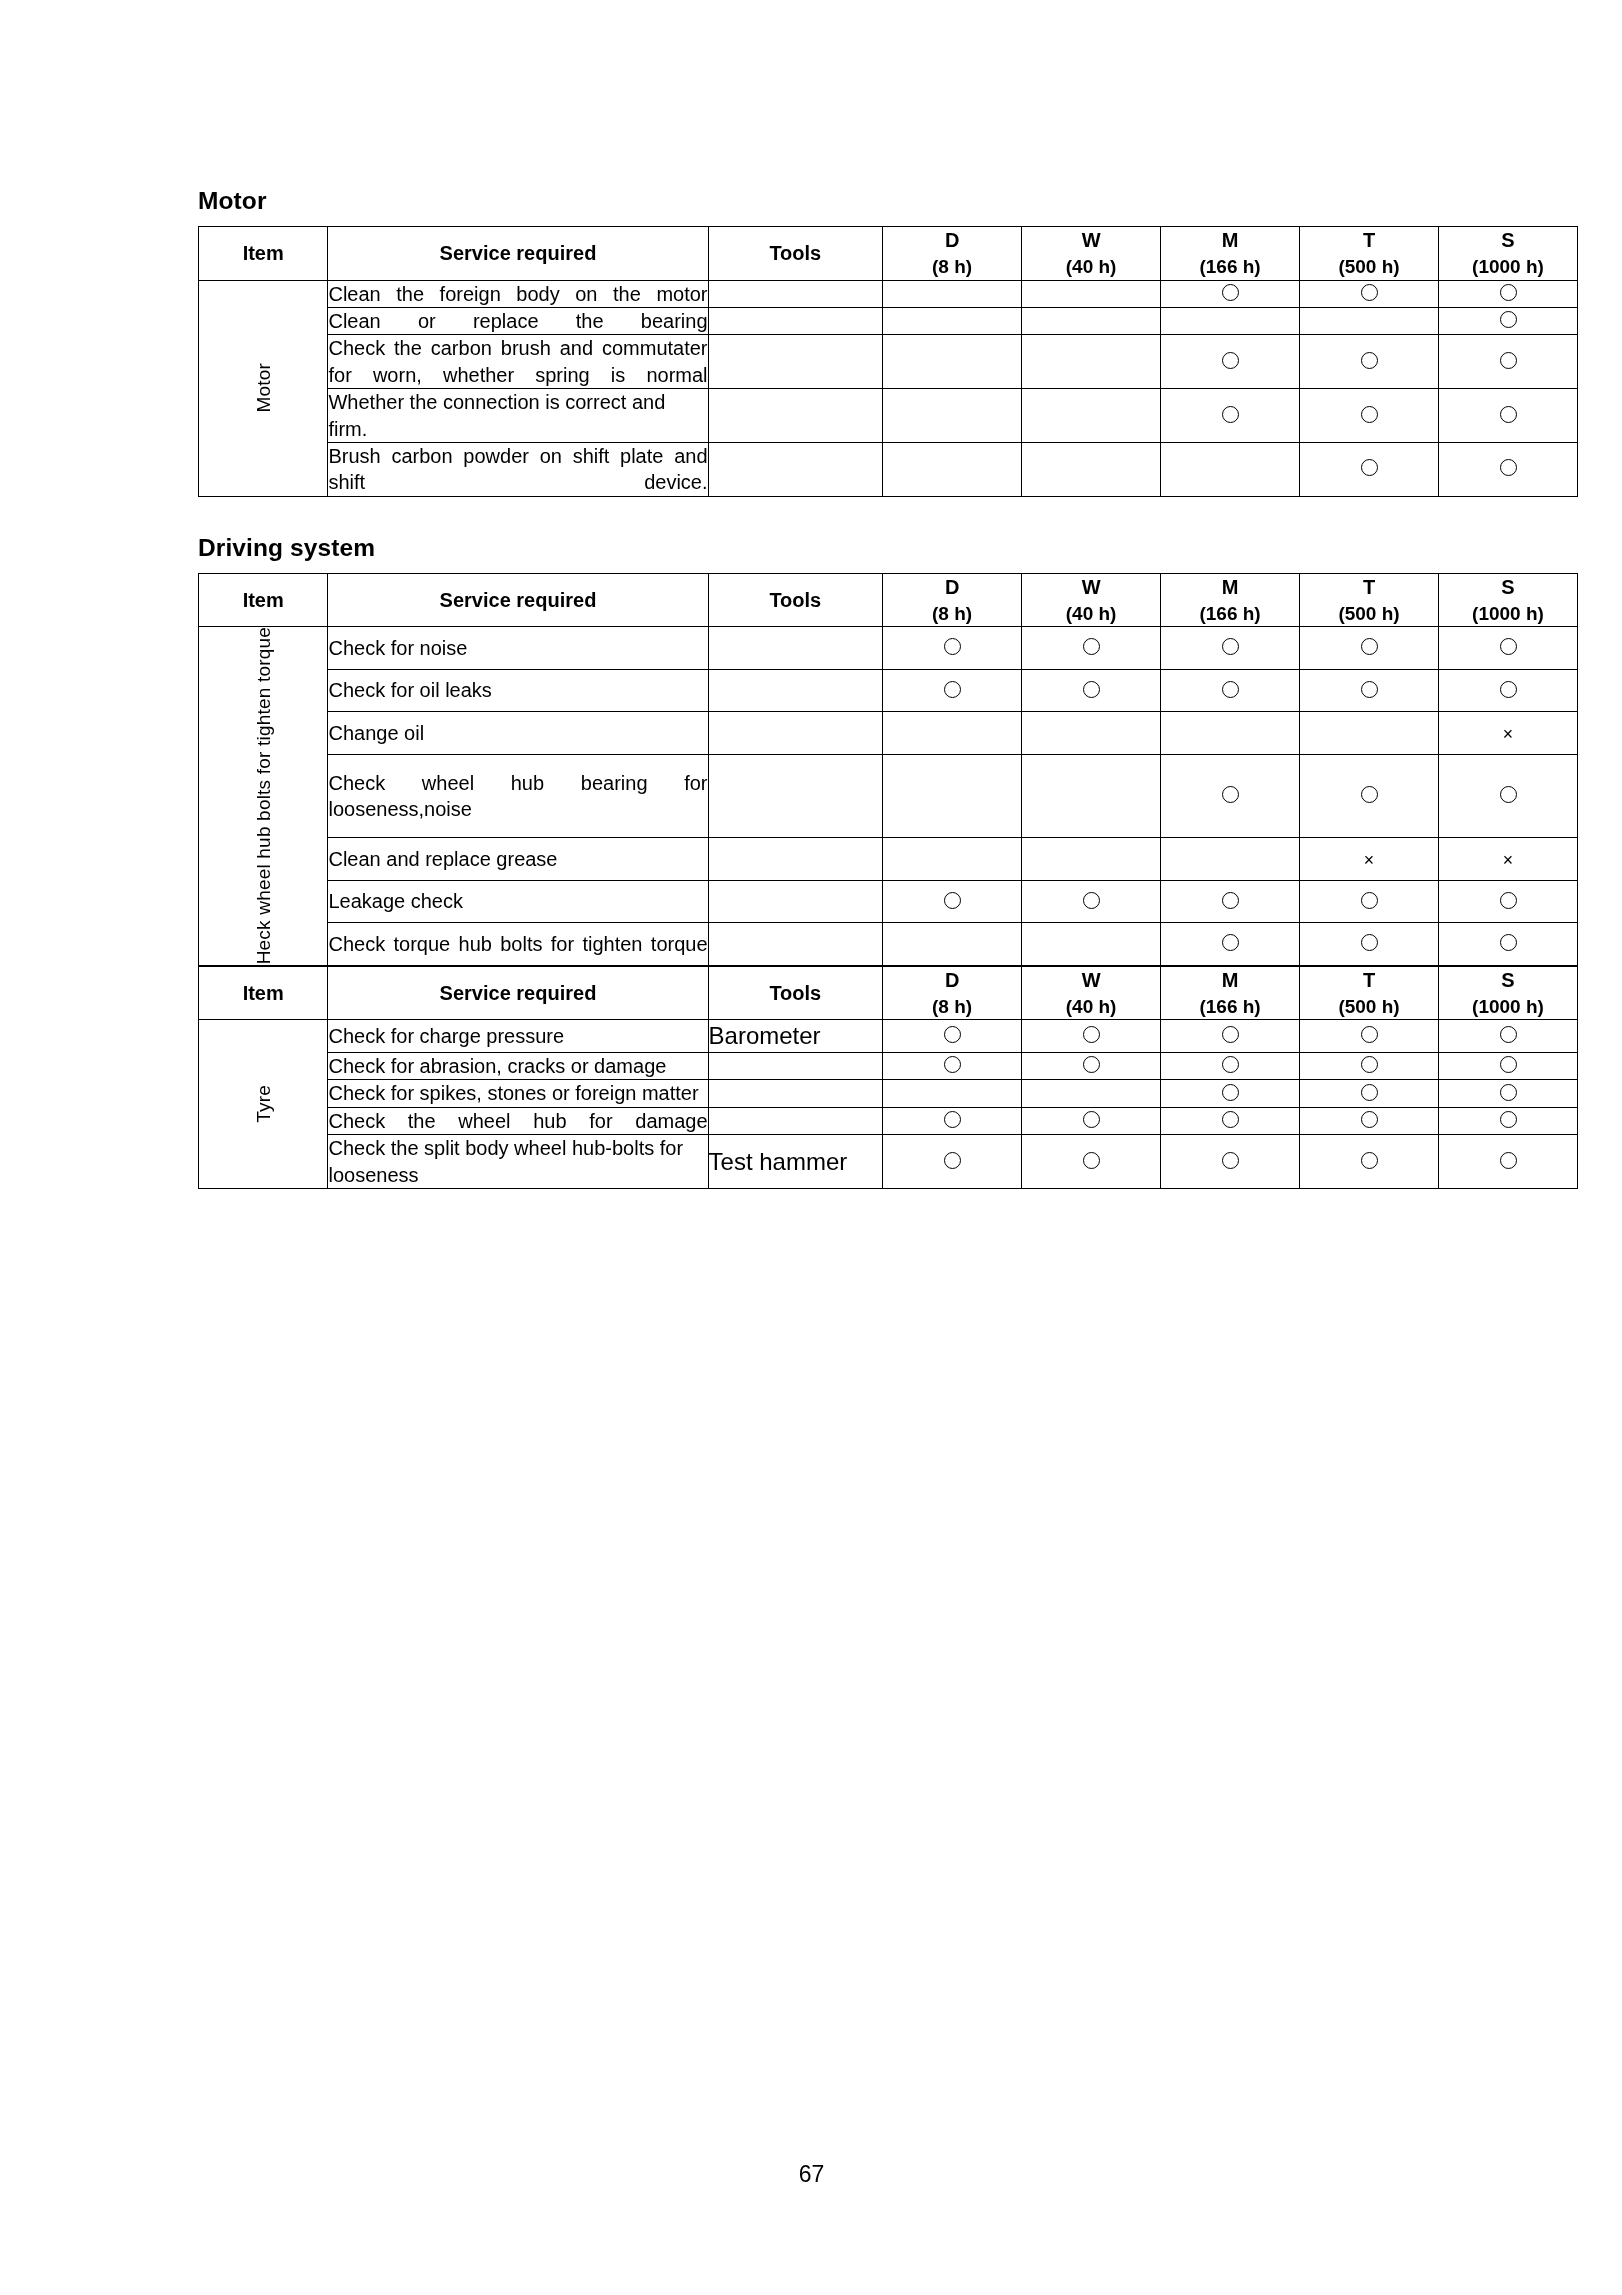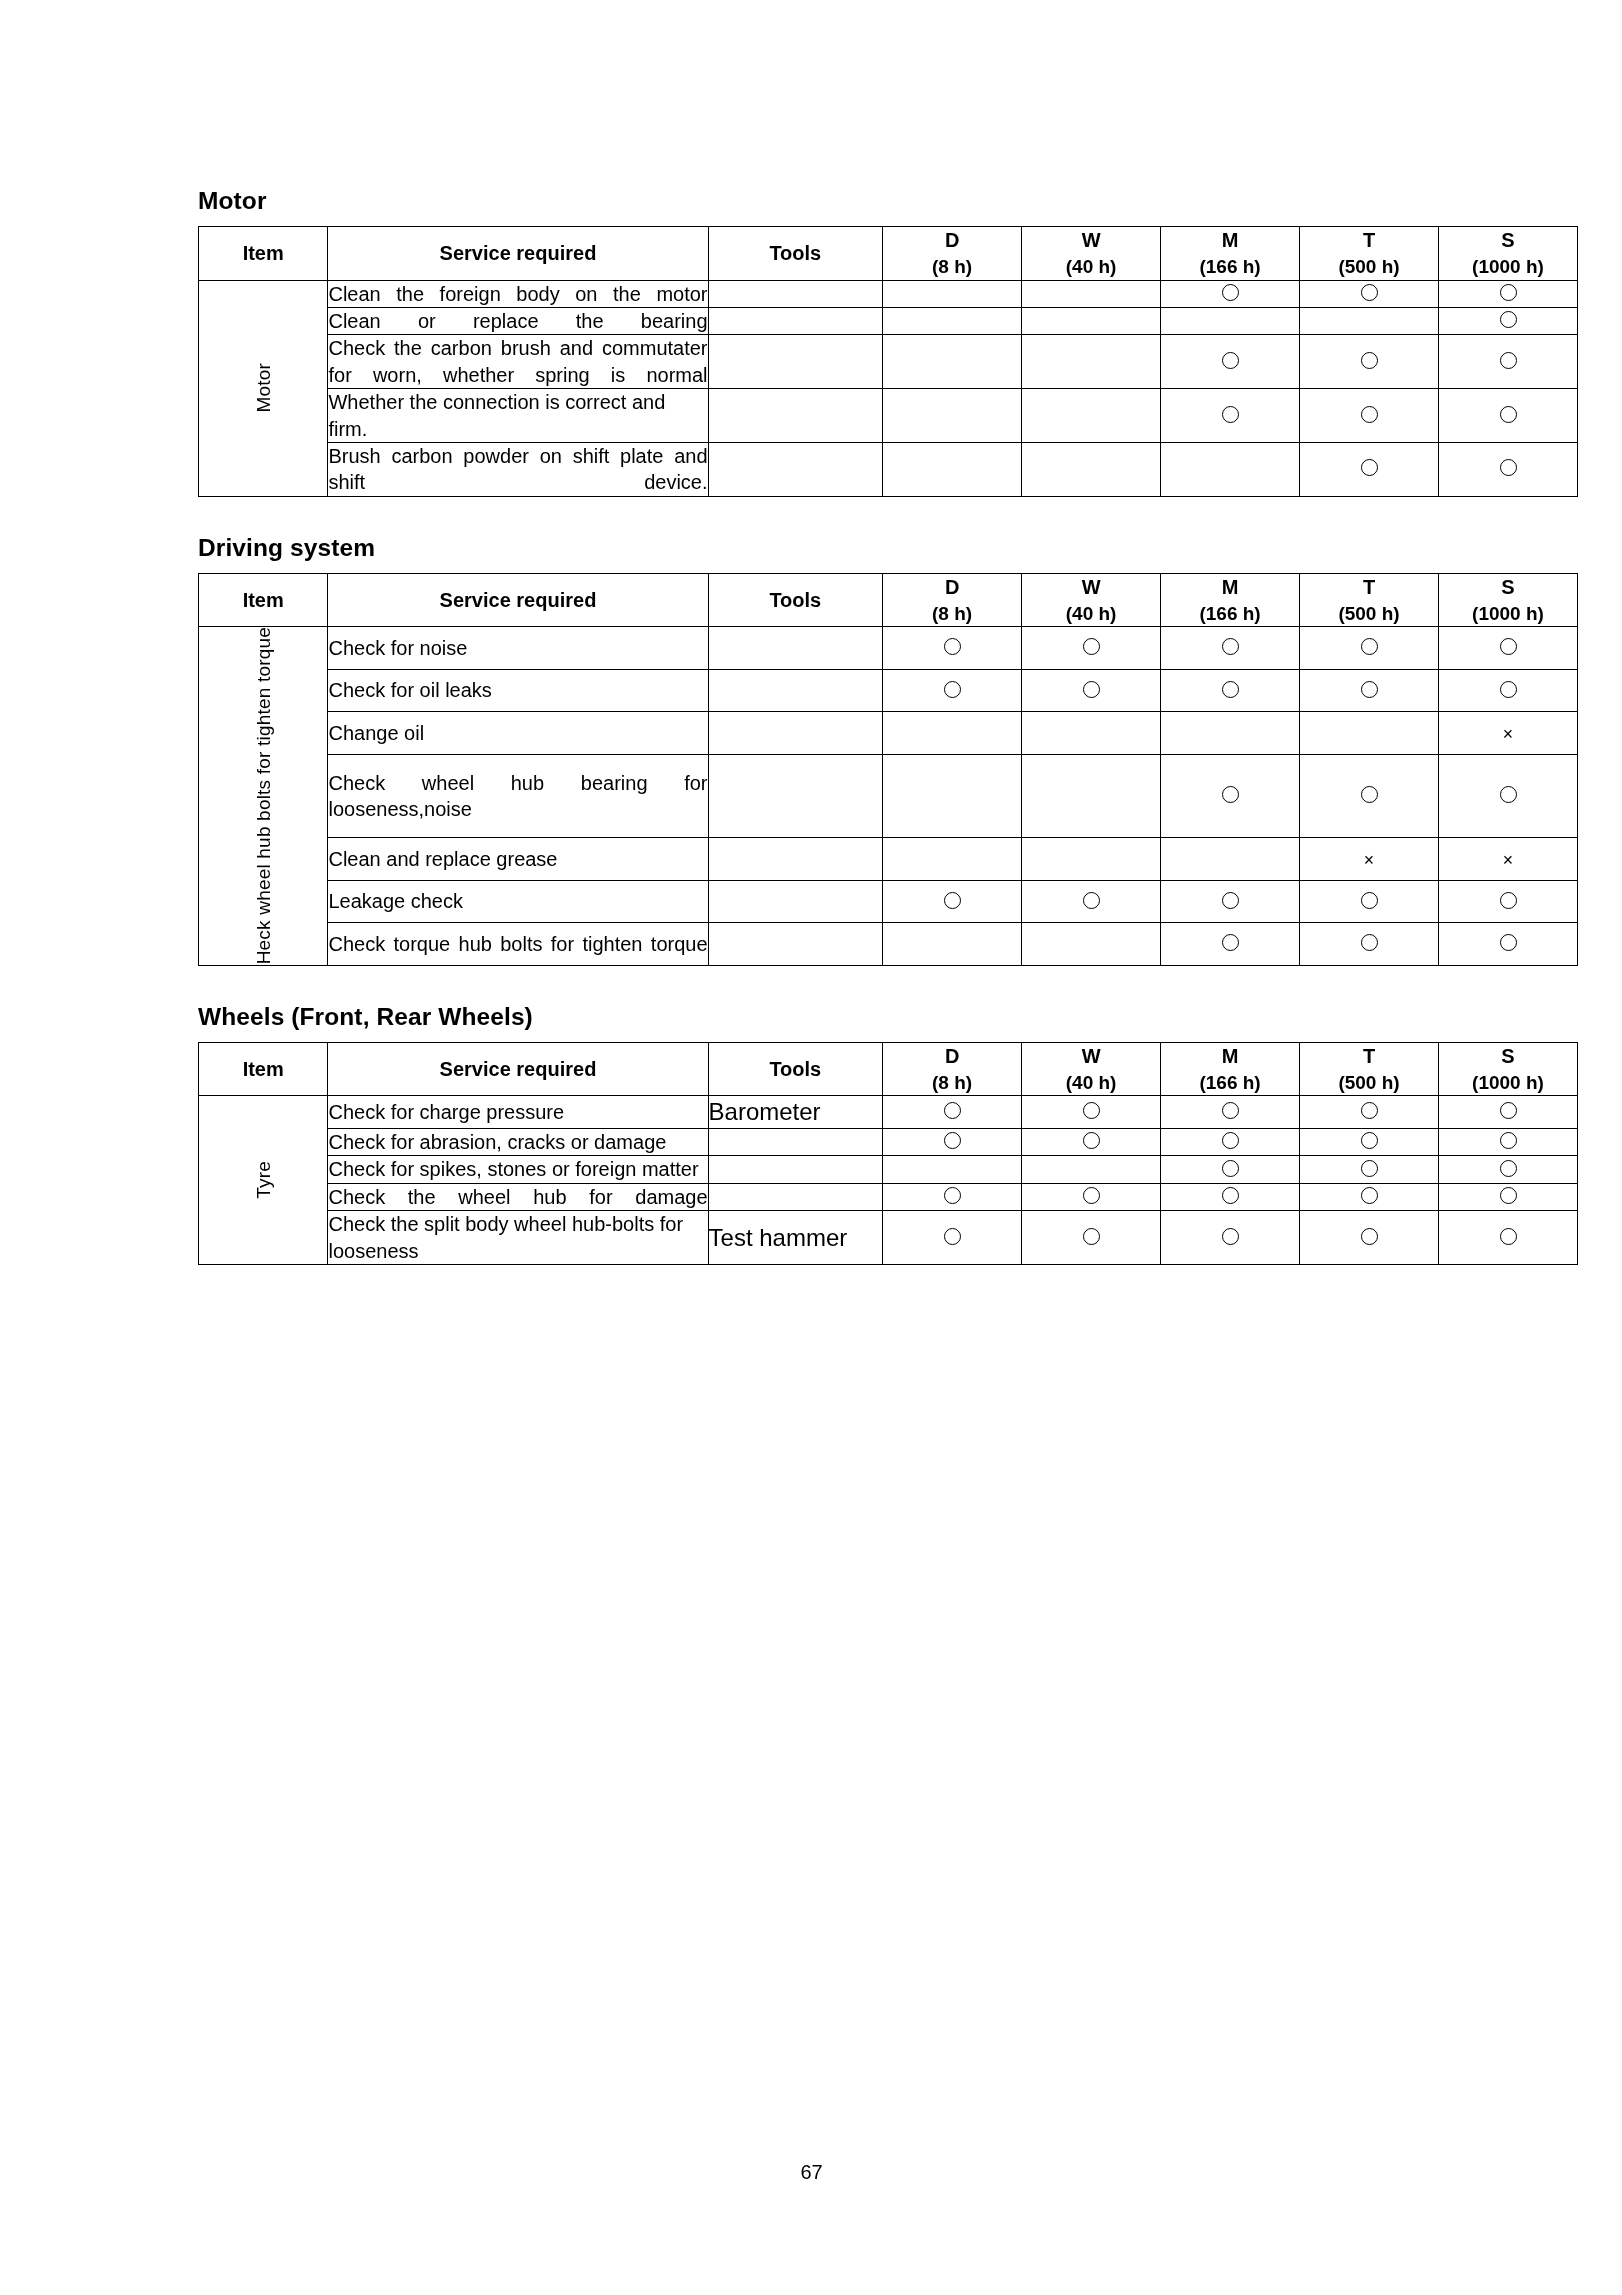--- a/index.html
+++ b/index.html
@@ -107,21 +107,21 @@
     display: inline-block;
     font-size: 17.7px;
     line-height: 15px;
   }
   .pagenum {
     position: absolute;
     left: 0;
     right: 0;
     top: 2161px;
     text-align: center;
-    font-size: 20px;
+    font-size: 23px;
   }
 </style>
 </head>
 <body>
 
 <div class="page">
 
   <h2 class="section-title">Motor</h2>
   <table class="sched">
     <colgroup>
@@ -315,21 +315,20 @@
         <td class="tools"></td>
         <td class="mark"></td>
         <td class="mark"></td>
         <td class="mark"><span class="mark-o"></span></td>
         <td class="mark"><span class="mark-o"></span></td>
         <td class="mark"><span class="mark-o"></span></td>
       </tr>
     </tbody>
   </table>
 
-  <h2 class="section-title spaced">Wheels (Front, Rear Wheels)</h2>
   <table class="sched">
     <colgroup>
       <col class="c-item">
         <col class="c-serv">
         <col class="c-tools">
       <col class="c-int">
         <col class="c-int">
         <col class="c-int">
         <col class="c-int">
         <col class="c-int">

